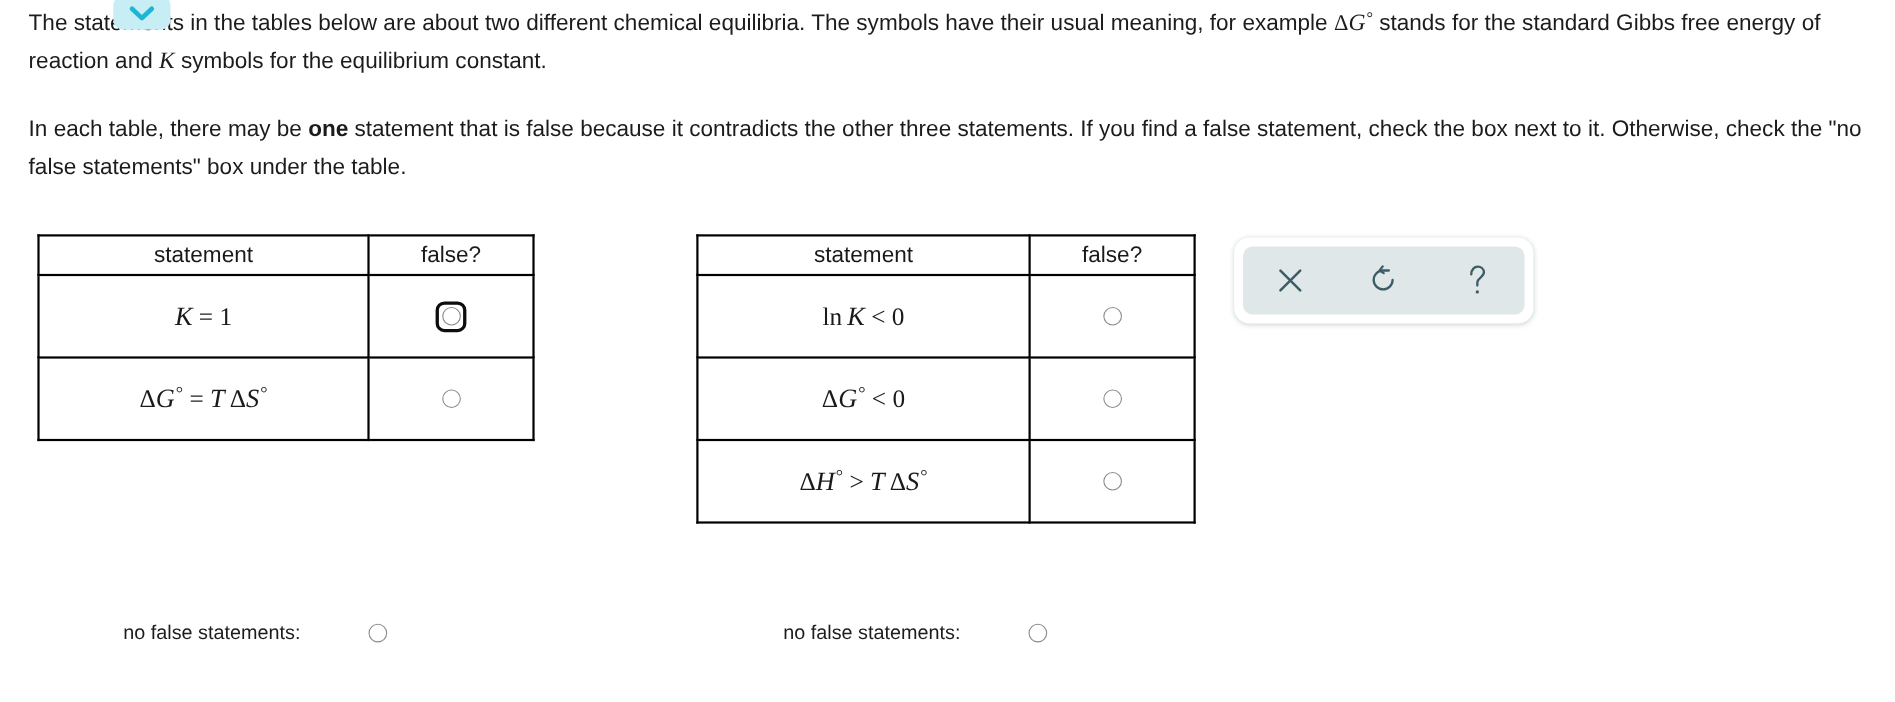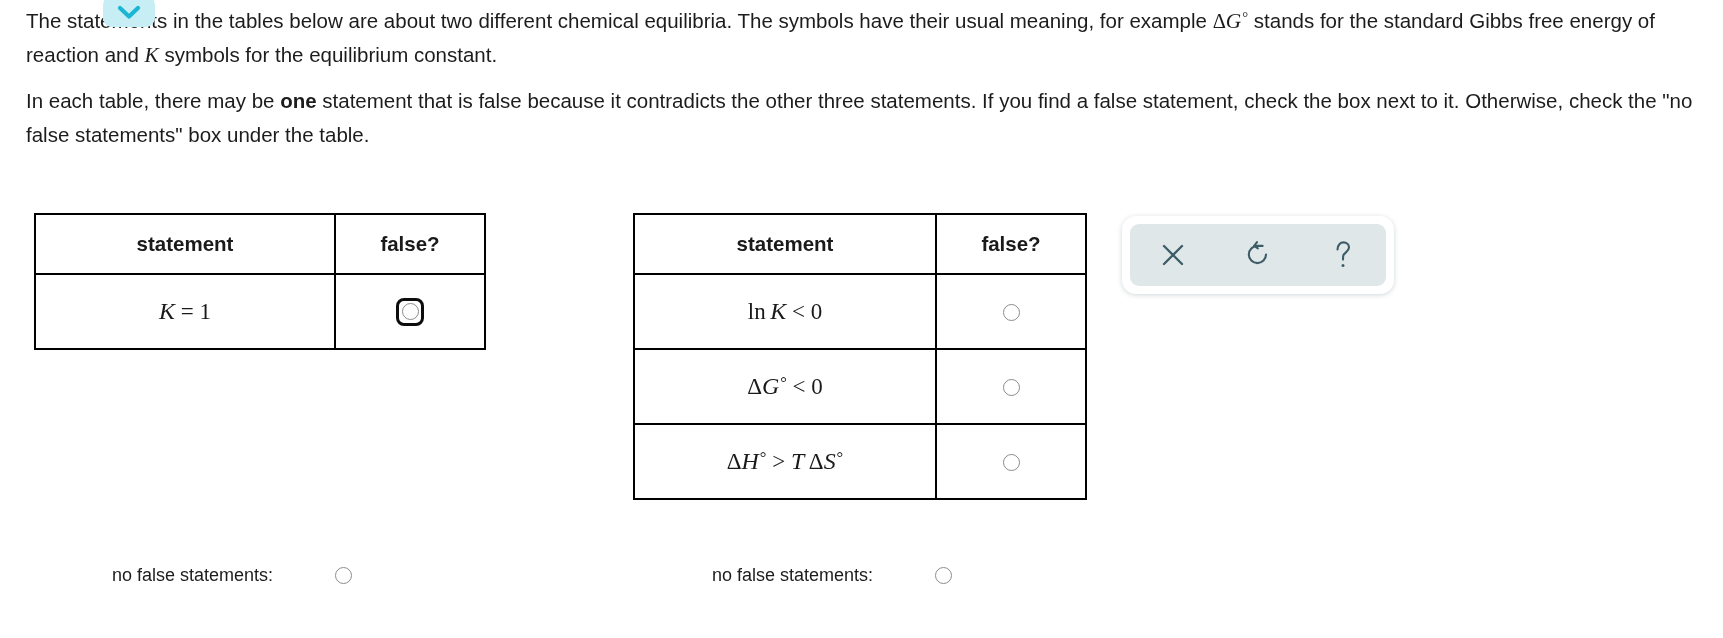--- a/index.html
+++ b/index.html
@@ -22,21 +22,21 @@
   .prose {
     position: absolute;
     left: 26px;
     top: 0px;
     width: 1690px;
     font-size: 20.5px;
     line-height: 34px;
     color: #1c1c1c;
   }
   .para { margin: 0; }
-  .para + .para { margin-top: 12px; }
+  .para + .para { margin-top: 28px; }
   .bold { font-weight: bold; }
 
   
   .m {
     font-family: "Liberation Serif", serif;
     font-style: italic;
     font-size: 1.04em;
   }
   .m-up {
     font-family: "Liberation Serif", serif;
@@ -89,22 +89,22 @@
     table-layout: fixed;
   }
   table.stmt th, table.stmt td {
     border: 2.5px solid #000;
     text-align: center;
     vertical-align: middle;
     background: #fff;
   }
   table.stmt th {
     font-size: 20.5px;
-    font-weight: bold;
-    height: 60px;
+    font-weight: normal;
+    height: 36px;
     font-family: "Liberation Sans", sans-serif;
   }
   table.stmt td.stmt-cell {
     height: 75px;
     font-size: 23px;
   }
   table.stmt td.radio-cell {
     height: 75px;
   }
   .col-stmt { width: 300px; }
@@ -217,20 +217,28 @@
       </thead>
       <tbody>
         <tr>
           <td class="stmt-cell">
             <span class="m-up"><span class="m">K</span> = 1</span>
           </td>
           <td class="radio-cell">
             <span class="radio-focus">
               <span class="radio"></span>
             </span>
+          </td>
+        </tr>
+        <tr>
+          <td class="stmt-cell">
+            <span class="m-up">Δ<span class="m">G</span><span class="deg">°</span> = <span class="m">T</span> Δ<span class="m">S</span><span class="deg">°</span></span>
+          </td>
+          <td class="radio-cell">
+            <span class="radio"></span>
           </td>
         </tr>
       </tbody>
     </table>
   </div>
 
   <div class="table-block t2">
     <table class="stmt">
       <colgroup>
           <col class="col-stmt">

